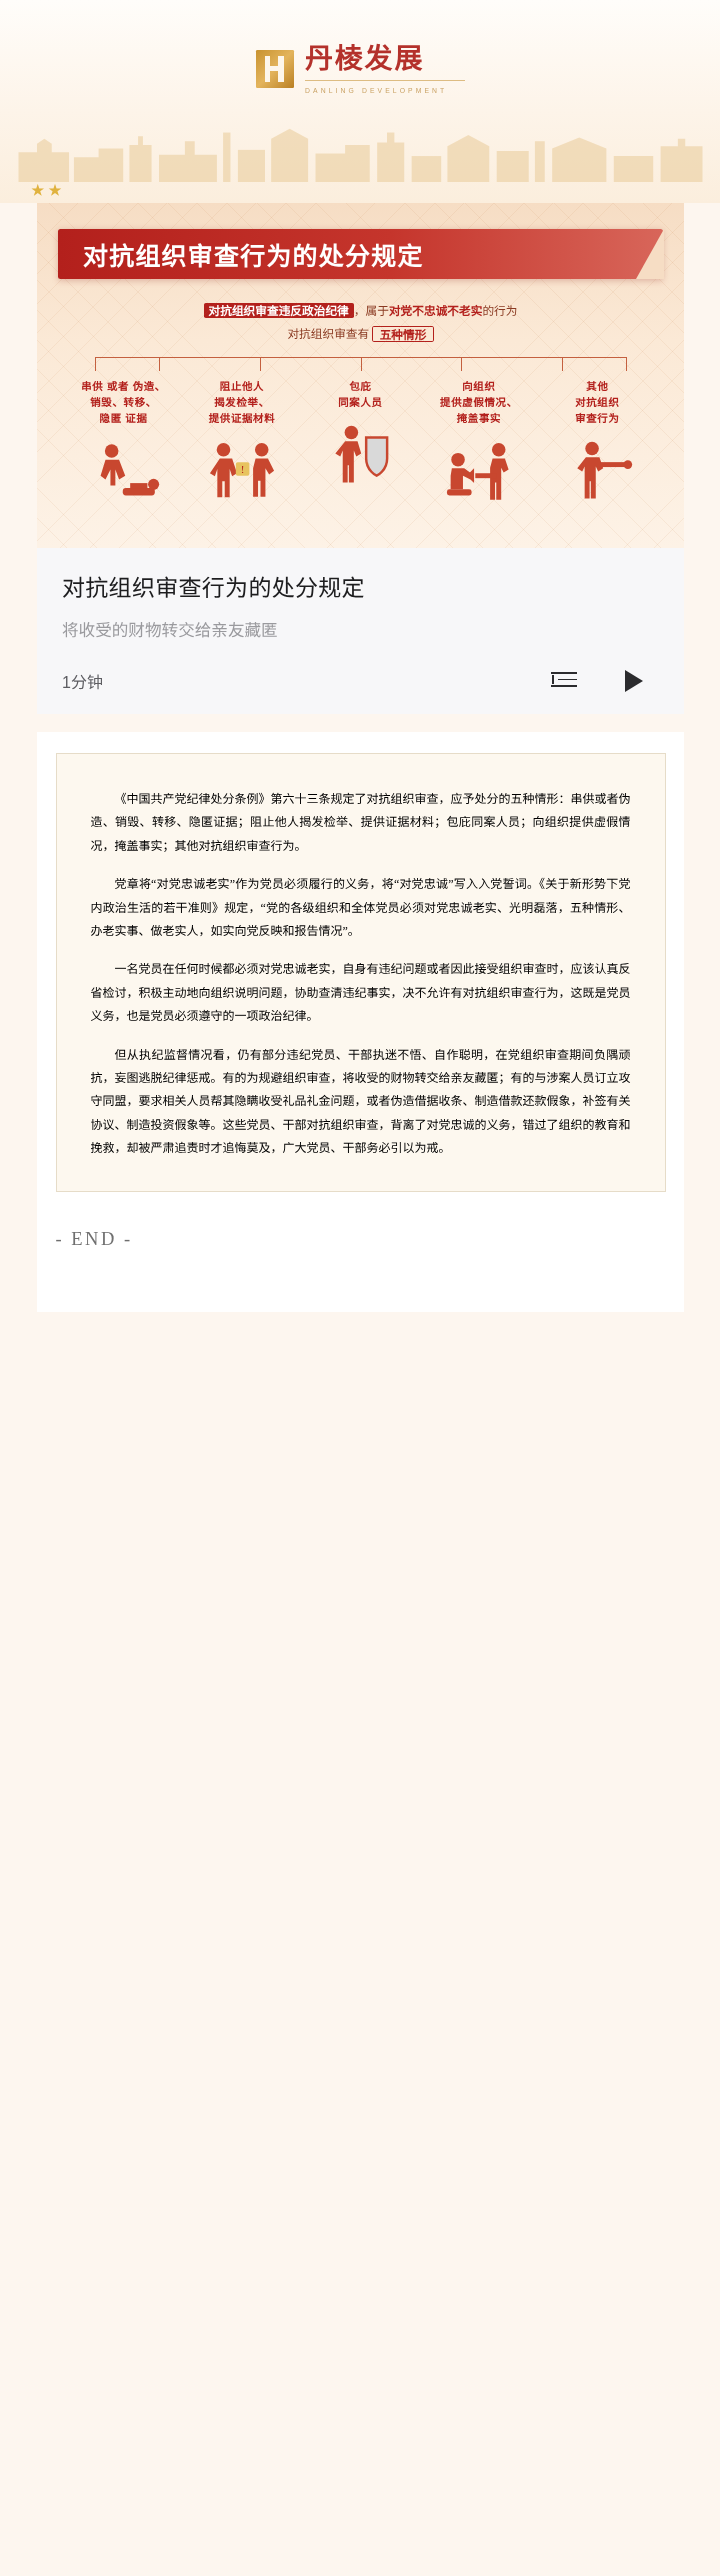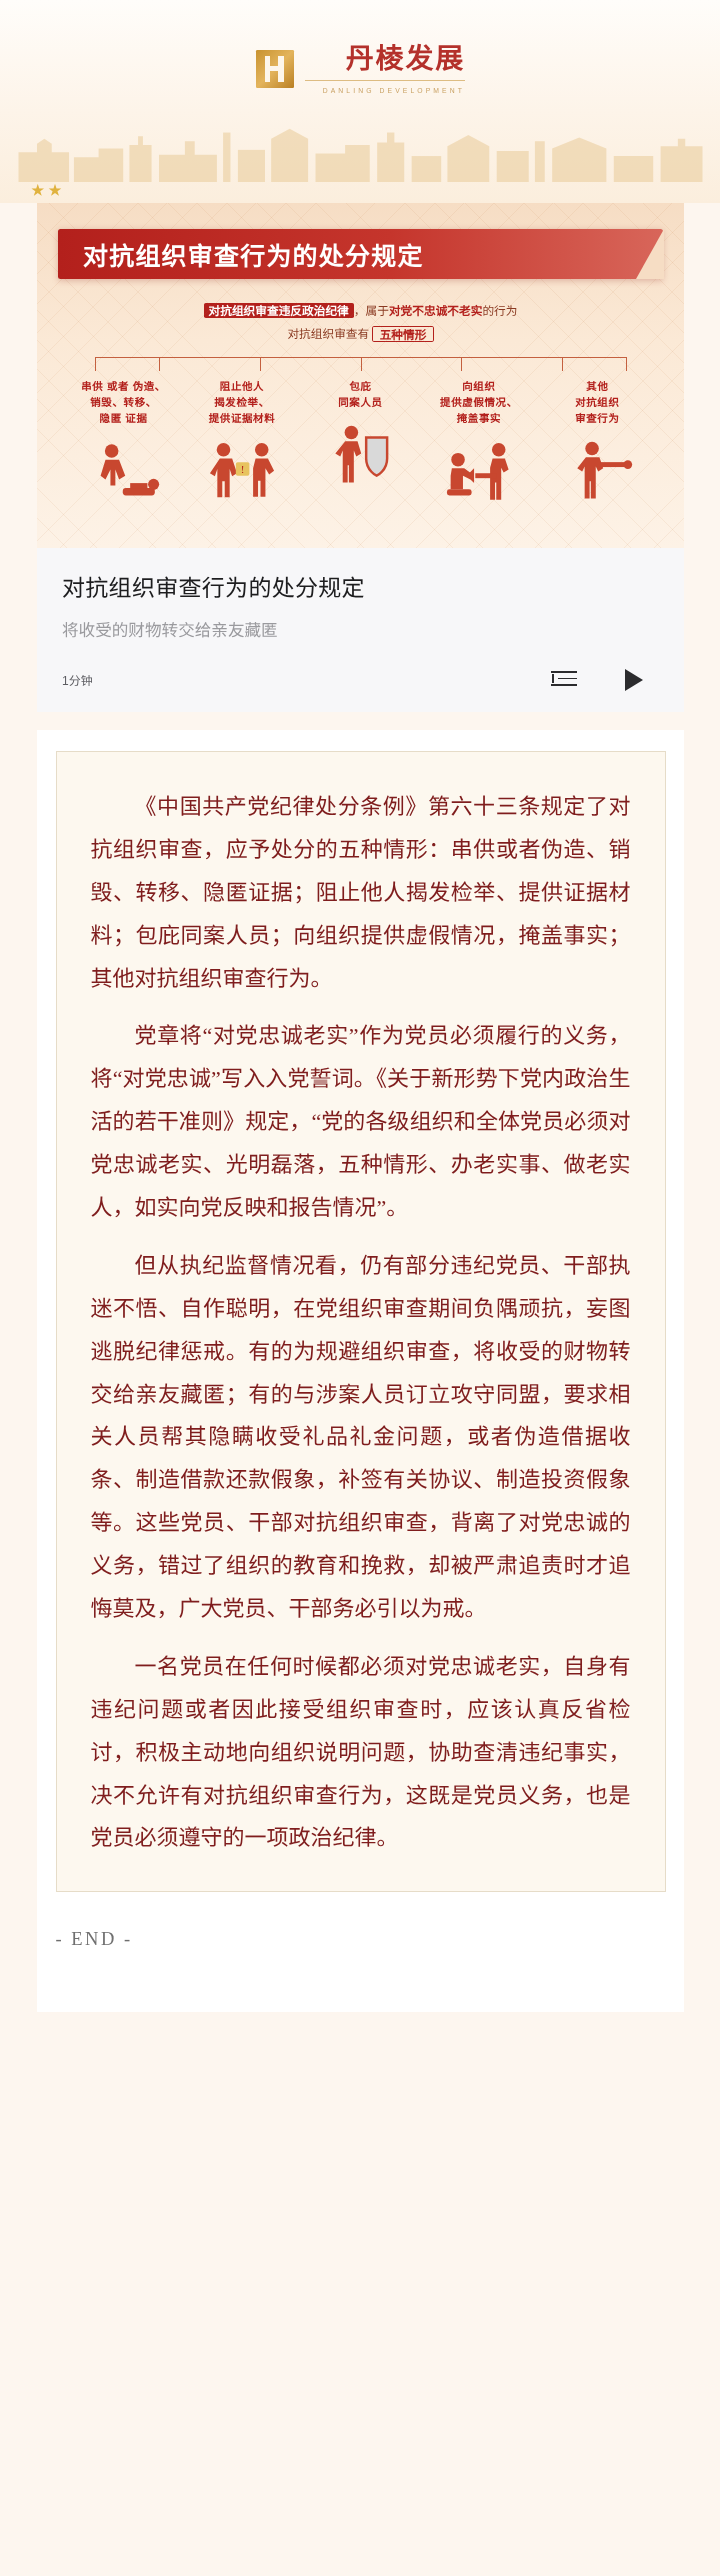--- a/index.html
+++ b/index.html
@@ -53,21 +53,21 @@
   }
   .logo-bar {
     position: absolute;
     left: 8.6px; top: 16px;
     width: 19px; height: 5.5px;
     background: #fdf6ea;
   }
   .brand-text-wrap {
     display: flex;
     flex-direction: column;
-    align-items: flex-end;
+    align-items: flex-start;
   }
   .brand-title {
     font-size: 28px;
     letter-spacing: 1.8px;
     color: #b4312b;
     font-weight: bold;
     line-height: 1.1;
     font-family: "Liberation Serif", serif;
   }
   .brand-sub {
@@ -218,21 +218,21 @@
     font-size: 16.6px;
     color: #9a9a9e;
   }
   .meta-row {
     margin-top: 28px;
     display: flex;
     align-items: center;
     justify-content: space-between;
   }
   .meta-duration {
-    font-size: 12px;
+    font-size: 16px;
     color: #5d5d62;
   }
   .meta-controls {
     display: flex;
     align-items: center;
     gap: 48px;
     padding-right: 16px;
   }
   .icon-list { width: 26px; height: 18.5px; position: relative; }
   .icon-list i {
@@ -255,23 +255,23 @@
   }
   .article-card {
     border: 1.2px solid #e6dcc8;
     background: #fdf8ef;
     padding: 34px 34px 31px 34px;
     box-sizing: border-box;
   }
   .article-card p {
     margin: 0 0 15px 0;
     text-indent: 2em;
-    font-size: 22px;
+    font-size: 12px;
     line-height: 1.95;
-    color: #7f1d1d;
+    color: #000000;
     text-align: justify;
     font-family: "Liberation Serif", serif;
   }
   .article-card p:last-child { margin-bottom: 0; }
 
   .end-mark {
     margin: 37px auto 25px;
     text-align: left;
     font-size: 18.5px;
     color: #6f6f6f;
@@ -444,18 +444,18 @@
       </div>
       <div class="icon-play"></div>
     </div>
   </div>
 </div>
 
 <div class="article-wrap">
   <div class="article-card">
     <p>《中国共产党纪律处分条例》第六十三条规定了对抗组织审查，应予处分的五种情形：串供或者伪造、销毁、转移、隐匿证据；阻止他人揭发检举、提供证据材料；包庇同案人员；向组织提供虚假情况，掩盖事实；其他对抗组织审查行为。</p>
     <p>党章将“对党忠诚老实”作为党员必须履行的义务，将“对党忠诚”写入入党誓词。《关于新形势下党内政治生活的若干准则》规定，“党的各级组织和全体党员必须对党忠诚老实、光明磊落，五种情形、办老实事、做老实人，如实向党反映和报告情况”。</p>
+    <p>一名党员在任何时候都必须对党忠诚老实，自身有违纪问题或者因此接受组织审查时，应该认真反省检讨，积极主动地向组织说明问题，协助查清违纪事实，决不允许有对抗组织审查行为，这既是党员义务，也是党员必须遵守的一项政治纪律。</p>
     <p>但从执纪监督情况看，仍有部分违纪党员、干部执迷不悟、自作聪明，在党组织审查期间负隅顽抗，妄图逃脱纪律惩戒。有的为规避组织审查，将收受的财物转交给亲友藏匿；有的与涉案人员订立攻守同盟，要求相关人员帮其隐瞒收受礼品礼金问题，或者伪造借据收条、制造借款还款假象，补签有关协议、制造投资假象等。这些党员、干部对抗组织审查，背离了对党忠诚的义务，错过了组织的教育和挽救，却被严肃追责时才追悔莫及，广大党员、干部务必引以为戒。</p>
-    <p>一名党员在任何时候都必须对党忠诚老实，自身有违纪问题或者因此接受组织审查时，应该认真反省检讨，积极主动地向组织说明问题，协助查清违纪事实，决不允许有对抗组织审查行为，这既是党员义务，也是党员必须遵守的一项政治纪律。</p>
   </div>
   <div class="end-mark">- END -</div>
 </div>
 
 
 </body></html>

